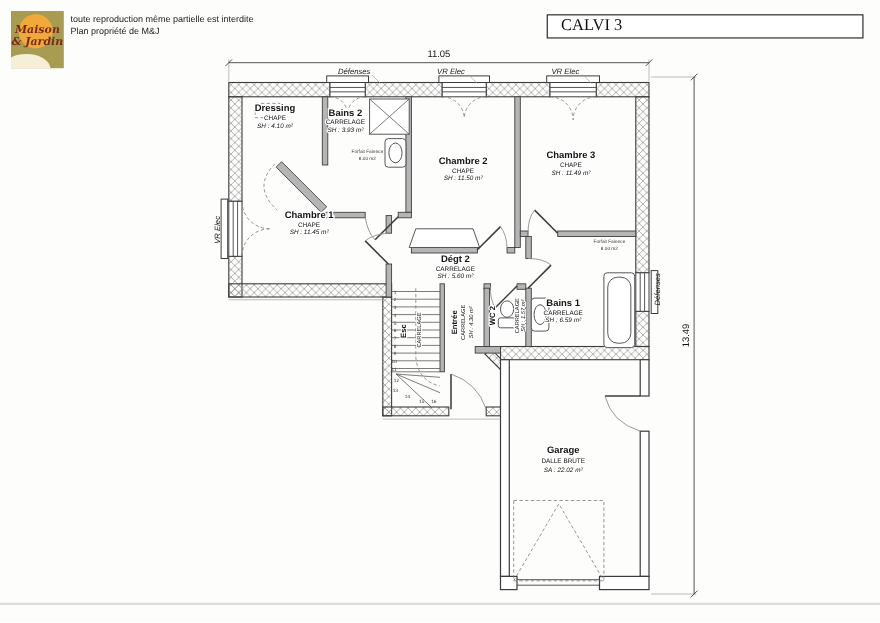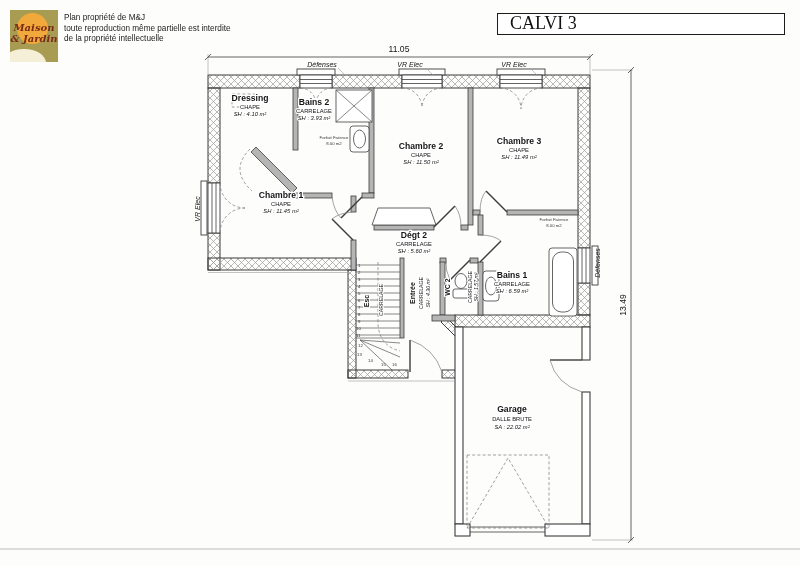--- a/index.html
+++ b/index.html
@@ -10,21 +10,21 @@
   .logo{position:absolute;left:10px;top:10px;width:48px;height:52px;background:#a79c52;overflow:hidden;}
   .logo .sun{position:absolute;left:7px;top:3px;width:31px;height:31px;border-radius:50%;background:#f2a93b;}
   .logo .ground{position:absolute;left:-8px;bottom:-15px;width:44px;height:28px;border-radius:50%;background:#f6efd8;}
   .logo-text{position:absolute;left:0;top:12px;width:48px;text-align:center;
              font-family:"DejaVu Serif",serif;font-style:italic;font-weight:bold;
              color:#7a2a18;font-size:10px;line-height:11px;}
   .copyright{position:absolute;left:64px;top:13px;width:260px;font-size:8.2px;line-height:10.5px;color:#1c1c1c;}
   .titlebox{position:absolute;left:497px;top:13px;width:288px;height:22px;border:1.6px solid #1c1c1c;
             background:#fff;box-sizing:border-box;}
   .titlebox span{display:block;padding-left:12px;font-family:"Liberation Serif",serif;
-                 font-size:18px;line-height:19px;color:#111;}
+                 font-size:15px;line-height:19px;color:#111;}
   .pageedge{position:absolute;left:0;top:548px;width:800px;height:2px;background:#dcdcda;}
   
   text{fill:#141414;}
   .rn{font-weight:bold;font-size:8.6px;text-anchor:middle;paint-order:stroke;stroke:#fff;stroke-width:2.6px;}
   .rf{font-size:5.8px;text-anchor:middle;paint-order:stroke;stroke:#fff;stroke-width:2px;}
   .ra{font-size:5.8px;font-style:italic;text-anchor:middle;paint-order:stroke;stroke:#fff;stroke-width:2px;}
   .ann{font-size:7px;font-style:italic;text-anchor:middle;}
   .dim{font-size:8.6px;text-anchor:middle;}
   .tiny{font-size:4.3px;text-anchor:middle;paint-order:stroke;stroke:#fff;stroke-width:1.4px;fill:#333;}
   .stn{font-size:4.3px;fill:#333;}
@@ -52,23 +52,22 @@
   <div class="logo">
     <div class="sun"></div>
     <div class="ground"></div>
     <div class="logo-text">
       <div>Maison</div>
       <div>&amp; Jardin</div>
     </div>
   </div>
 
   <div class="copyright">
+    <div>toute reproduction même partielle est interdite</div>
     <div>Plan propriété de M&amp;J</div>
-    <div>toute reproduction même partielle est interdite</div>
-    <div>de la propriété intellectuelle</div>
   </div>
 
   <div class="titlebox">
     <span>CALVI 3</span>
   </div>
 
   <svg class="plan-svg" width="800" height="566" viewBox="0 0 800 566">
     <defs>
       <pattern id="hatch" width="7" height="7" patternUnits="userSpaceOnUse">
         <path d="M0,7 L7,0 M0,0 L7,7" stroke="#9c9c9c" stroke-width="0.7"></path>

